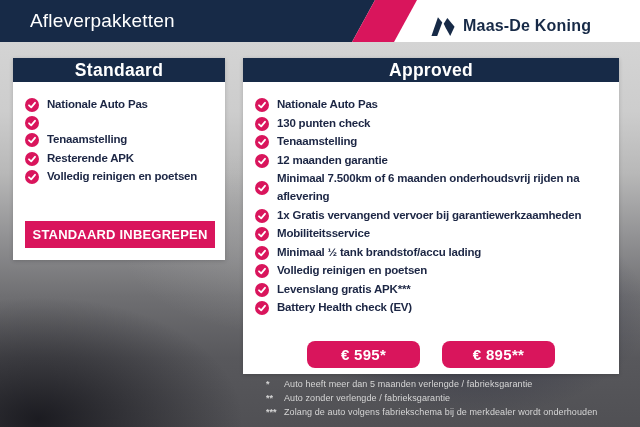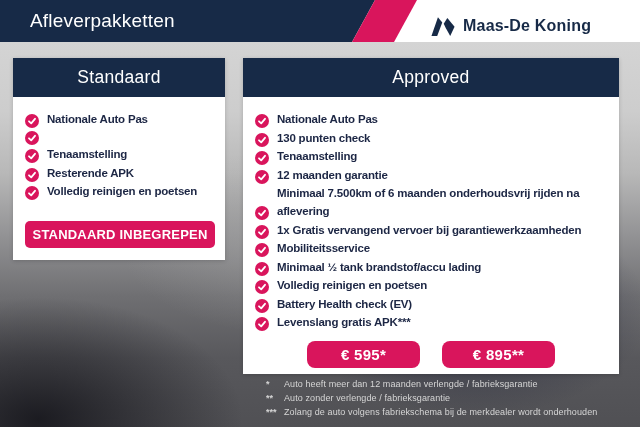--- a/index.html
+++ b/index.html
@@ -24,32 +24,32 @@
       radial-gradient(ellipse 300px 180px at 6% 98%, rgba(18,18,24,0.85), rgba(18,18,24,0) 68%),
       radial-gradient(ellipse 250px 150px at 74% 70%, rgba(24,28,54,0.60), rgba(24,28,54,0) 70%),
       radial-gradient(ellipse 230px 130px at 44% 52%, rgba(165,165,165,0.45), rgba(165,165,165,0) 70%),
       linear-gradient(180deg,#d4d4d4 0%,#cdcdcd 18%,#b8b8b8 34%,#939395 50%,#6f6f72 66%,#58585c 82%,#505054 100%);
   }
 
   
   .card{position:absolute;background:#ffffff;z-index:2;box-shadow:0 1px 4px rgba(0,0,0,0.18);}
   .card-standard{left:13px;top:58px;width:212px;height:202px;}
   .card-approved{left:243px;top:58px;width:376px;height:316px;}
-  .card-header{height:39px;background:#172A47;color:#ffffff;display:flex;align-items:center;
-               justify-content:center;font-size:17.5px;font-weight:normal;letter-spacing:.3px;}
+  .card-header{height:24px;background:#172A47;color:#ffffff;display:flex;align-items:center;
+               justify-content:center;font-size:17.5px;font-weight:bold;letter-spacing:.3px;}
   ul.check-list{list-style:none;margin:0;padding:13px 6px 0 12px;}
-  ul.check-list li{display:flex;align-items:flex-end;margin-bottom:.5px;}
+  ul.check-list li{display:flex;align-items:center;margin-bottom:.5px;}
   .chk{flex:0 0 14px;width:14px;height:14px;margin-top:2px;}
   .chk svg{display:block;}
   .item-txt{margin-left:8px;color:#1C2644;font-size:11.5px;font-weight:bold;
             line-height:18px;letter-spacing:-.2px;}
 
   
   .cta-button{position:absolute;left:12px;right:10px;bottom:12px;height:27px;border:none;
-              background:#D9155C;color:#ffffff;border-radius:5px;font-family:inherit;
+              background:#D9155C;color:#ffffff;border-radius:0;font-family:inherit;
               font-size:13px;font-weight:bold;letter-spacing:.2px;cursor:pointer;}
   .price-row{position:absolute;left:0;right:0;bottom:6px;display:flex;justify-content:center;gap:22px;}
   .price-button{min-width:113px;height:27px;border:none;background:#D9155C;color:#ffffff;
                 border-radius:8px;font-family:inherit;font-size:15px;font-weight:bold;
                 letter-spacing:.3px;cursor:pointer;padding:0 14px;}
 
   
   .footnotes{position:absolute;left:266px;top:377px;z-index:2;}
   .footnote-row{display:flex;line-height:14px;}
   .footnote-marker{flex:0 0 18px;color:#D6D6D6;font-size:9px;font-weight:bold;}
@@ -212,42 +212,42 @@
           </span>
         <span class="item-txt">Volledig reinigen en poetsen</span>
       </li>
       <li>
         <span class="chk">
             <svg width="14" height="14" viewBox="0 0 14 14">
               <circle cx="7" cy="7" r="7" fill="#D9155C"></circle>
               <path d="M4 7.3 L6.2 9.3 L10 4.8" stroke="#fff" stroke-width="1.8" fill="none" stroke-linecap="round" stroke-linejoin="round"></path>
             </svg>
           </span>
+        <span class="item-txt">Levenslang gratis APK***</span>
+      </li>
+      <li>
+        <span class="chk">
+            <svg width="14" height="14" viewBox="0 0 14 14">
+              <circle cx="7" cy="7" r="7" fill="#D9155C"></circle>
+              <path d="M4 7.3 L6.2 9.3 L10 4.8" stroke="#fff" stroke-width="1.8" fill="none" stroke-linecap="round" stroke-linejoin="round"></path>
+            </svg>
+          </span>
         <span class="item-txt">Battery Health check (EV)</span>
-      </li>
-      <li>
-        <span class="chk">
-            <svg width="14" height="14" viewBox="0 0 14 14">
-              <circle cx="7" cy="7" r="7" fill="#D9155C"></circle>
-              <path d="M4 7.3 L6.2 9.3 L10 4.8" stroke="#fff" stroke-width="1.8" fill="none" stroke-linecap="round" stroke-linejoin="round"></path>
-            </svg>
-          </span>
-        <span class="item-txt">Levenslang gratis APK***</span>
       </li>
     </ul>
     <div class="price-row">
       <button class="price-button">€ 595*</button>
       <button class="price-button">€ 895**</button>
     </div>
   </div>
 
   <div class="footnotes">
     <div class="footnote-row">
       <span class="footnote-marker">*</span>
-      <span class="footnote-text">Auto heeft meer dan 12 maanden verlengde / fabrieksgarantie</span>
+      <span class="footnote-text">Auto heeft meer dan 5 maanden verlengde / fabrieksgarantie</span>
     </div>
     <div class="footnote-row">
       <span class="footnote-marker">**</span>
       <span class="footnote-text">Auto zonder verlengde / fabrieksgarantie</span>
     </div>
     <div class="footnote-row">
       <span class="footnote-marker">***</span>
       <span class="footnote-text">Zolang de auto volgens fabriekschema bij de merkdealer wordt onderhouden</span>
     </div>
   </div>

